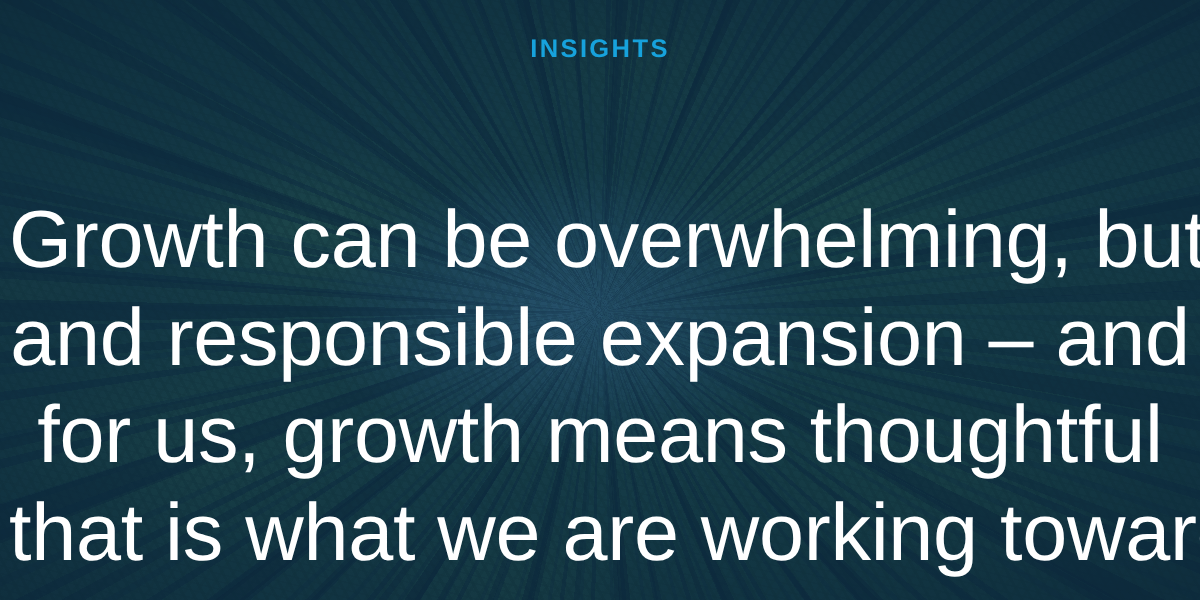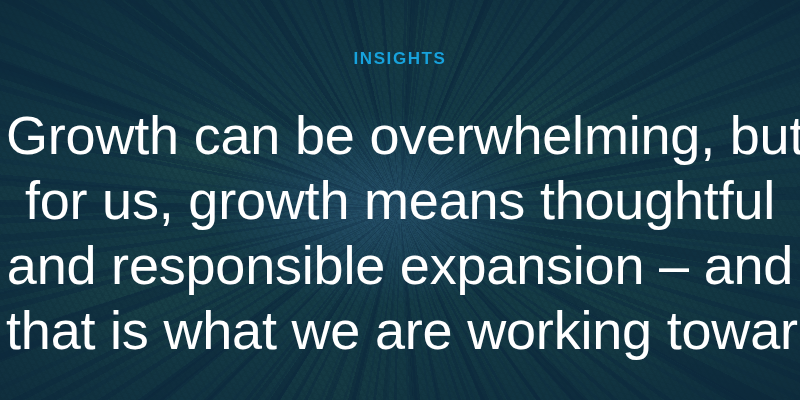--- a/index.html
+++ b/index.html
@@ -132,21 +132,21 @@
     background: rgba(30,86,120,0.34);
   }
 
   
   .content {
     position: absolute;
     inset: 0;
     display: flex;
     flex-direction: column;
     align-items: center;
-    justify-content: center;
+    justify-content: space-between;
     padding-top: 24px;
     box-sizing: border-box;
   }
 
   .eyebrow {
     color: #17a2dc;
     font-size: 17px;
     font-weight: bold;
     letter-spacing: 1.6px;
     line-height: 1;
@@ -186,19 +186,19 @@
     <div class="bg-tint"></div>
     <div class="bg-tint2"></div>
   </div>
 
   <div class="content">
 
     <div class="eyebrow">INSIGHTS</div>
 
     <div class="headline">
       <span class="ln">Growth can be overwhelming, but</span>
+      <span class="ln">and responsible expansion – and</span>
       <span class="ln">for us, growth means thoughtful</span>
-      <span class="ln">and responsible expansion – and</span>
       <span class="ln">that is what we are working toward.</span>
     </div>
 
   </div>
 </div>
 
 </body></html>

